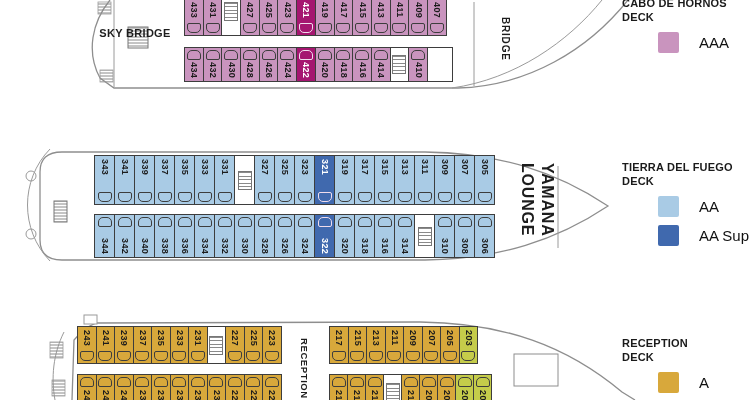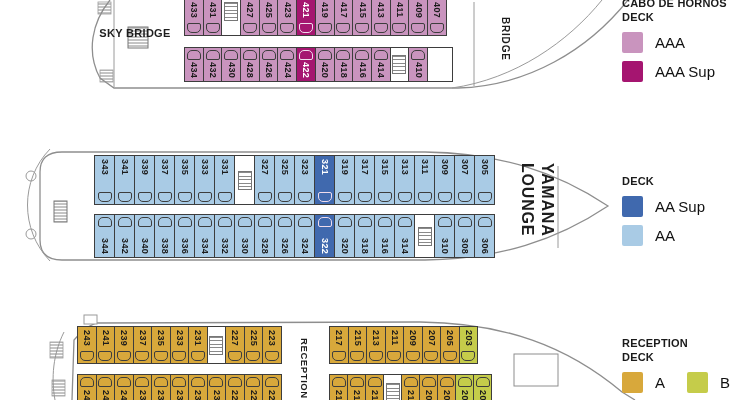--- a/index.html
+++ b/index.html
@@ -41,21 +41,21 @@
   #bridge{left:500px;top:17px;height:70px;}
   #yamana{left:518px;top:163px;height:88px;display:flex;gap:2px;}
   #yamana span{writing-mode:vertical-rl;text-orientation:mixed;}
   #reception{left:299px;top:338px;height:62px;font-size:9.5px;letter-spacing:0.6px;}
 
   .legend{position:absolute;z-index:3;left:622px;width:128px;}
   #lg1{top:-4px;} #lg2{top:160px;} #lg3{top:336px;}
   .lg-title{font-size:11px;font-weight:700;line-height:14px;color:#1a1a1a;letter-spacing:0.2px;margin-bottom:8px;}
   .lg-entries{display:flex;flex-direction:column;gap:8px;}
   .lg-entries.row{flex-direction:row;gap:22px;}
-  .lg-entry{display:flex;align-items:center;gap:12px;}
+  .lg-entry{display:flex;align-items:center;gap:20px;margin-left:36px;}
   .swatch{display:block;width:21px;height:21px;border-radius:2px;}
   .lg-label{font-size:15px;color:#111;}
 </style>
 </head>
 <body>
 
 <div class="stage">
 
   <svg id="hull1" class="hull" width="660" height="100" viewBox="0 0 660 100">
     <defs>
@@ -537,40 +537,36 @@
   <div id="lg1" class="legend">
     <div class="lg-title">
       <span>CABO DE HORNOS</span><br>
       <span>DECK</span>
     </div>
     <div class="lg-entries">
       <div class="lg-entry">
         <span class="swatch" style="background: rgb(201, 148, 190);"></span>
         <span class="lg-label">AAA</span>
       </div>
-      <div class="lg-entry">
-        <span class="swatch" style="background: rgb(165, 21, 112);"></span>
-        <span class="lg-label">AAA Sup</span>
-      </div>
     </div>
   </div>
 
   <div id="lg2" class="legend">
     <div class="lg-title">
-      <br>
+      <span>TIERRA DEL FUEGO</span><br>
       <span>DECK</span>
     </div>
     <div class="lg-entries">
+      <div class="lg-entry">
+        <span class="swatch" style="background: rgb(169, 203, 229);"></span>
+        <span class="lg-label">AA</span>
+      </div>
       <div class="lg-entry">
         <span class="swatch" style="background: rgb(64, 105, 174);"></span>
         <span class="lg-label">AA Sup</span>
-      </div>
-      <div class="lg-entry">
-        <span class="swatch" style="background: rgb(169, 203, 229);"></span>
-        <span class="lg-label">AA</span>
       </div>
     </div>
   </div>
 
   <div id="lg3" class="legend">
     <div class="lg-title">
       <span>RECEPTION</span><br>
       <span>DECK</span>
     </div>
     <div class="lg-entries row">

